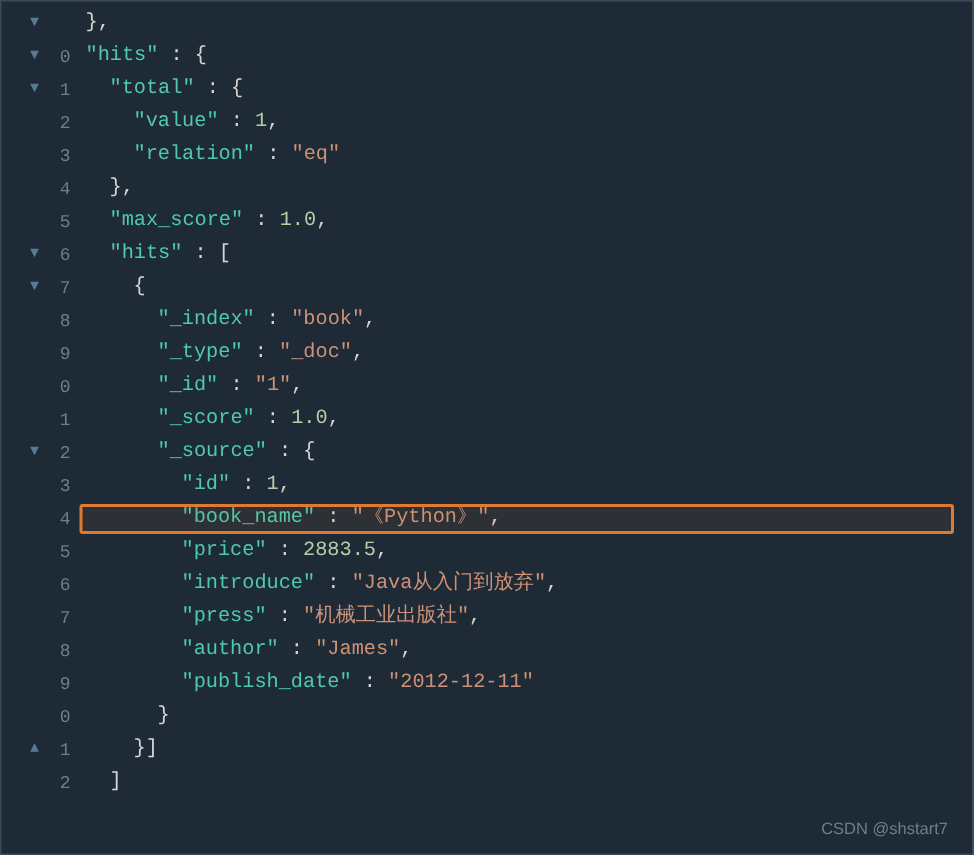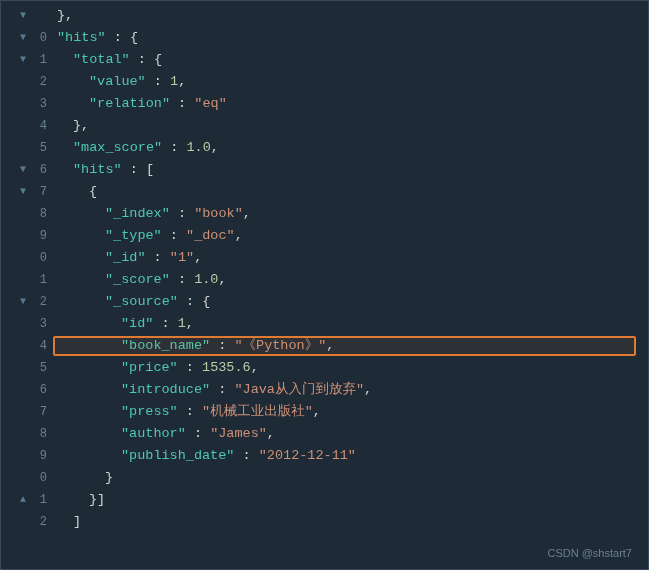--- a/index.html
+++ b/index.html
@@ -219,21 +219,21 @@
           <span class="fold-arrow"></span>
           <span class="line-number">4</span>
         </div>
         <div class="line-content"><span style="display: inline-block; width: 64px;"></span><span style="color: rgb(78, 201, 176);">"book_name"</span><span style="color: rgb(212, 212, 212);"> : </span><span style="color: rgb(206, 145, 120);">"《Python》"</span><span style="color: rgb(212, 212, 212);">,</span></div>
       </div>
       <div class="code-line">
         <div class="line-gutter">
           <span class="fold-arrow"></span>
           <span class="line-number">5</span>
         </div>
-        <div class="line-content"><span style="display: inline-block; width: 64px;"></span><span style="color: rgb(78, 201, 176);">"price"</span><span style="color: rgb(212, 212, 212);"> : </span><span style="color: rgb(181, 206, 168);">1535.6</span><span style="color: rgb(212, 212, 212);">,</span></div>
+        <div class="line-content"><span style="display: inline-block; width: 64px;"></span><span style="color: rgb(78, 201, 176);">"price"</span><span style="color: rgb(212, 212, 212);"> : </span><span style="color: rgb(181, 206, 168);">2883.5</span><span style="color: rgb(212, 212, 212);">,</span></div>
       </div>
       <div class="code-line">
         <div class="line-gutter">
           <span class="fold-arrow"></span>
           <span class="line-number">6</span>
         </div>
         <div class="line-content"><span style="display: inline-block; width: 64px;"></span><span style="color: rgb(78, 201, 176);">"introduce"</span><span style="color: rgb(212, 212, 212);"> : </span><span style="color: rgb(206, 145, 120);">"Java从入门到放弃"</span><span style="color: rgb(212, 212, 212);">,</span></div>
       </div>
       <div class="code-line">
         <div class="line-gutter">

